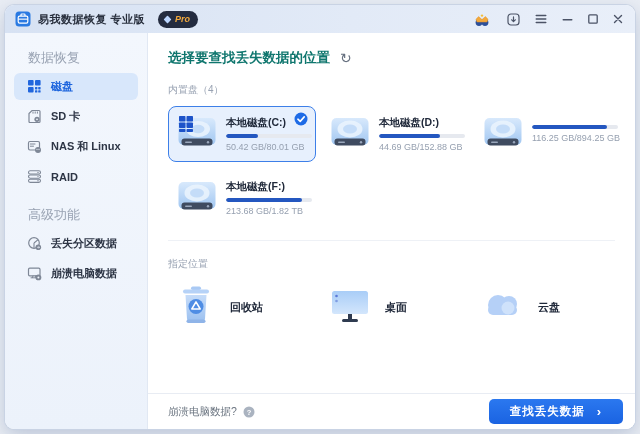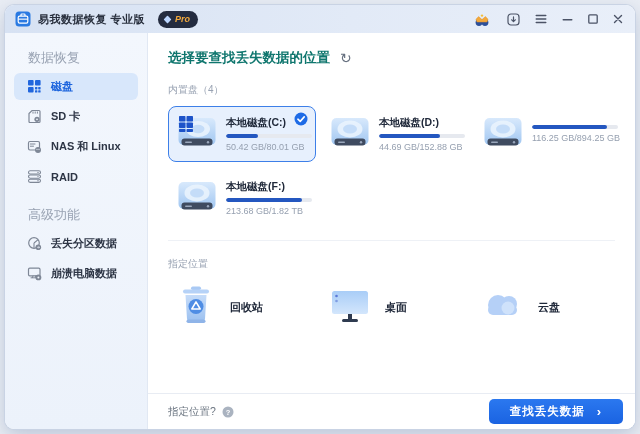--- a/index.html
+++ b/index.html
@@ -409,21 +409,21 @@
               </svg>
             </span>
             <span class="llabel">云盘</span>
           </div>
         </div>
 
       </div>
 
       <div class="footer">
         <span class="help-row">
-          <span>指定位置?</span>
+          <span>崩溃电脑数据?</span>
           <span style="line-height:0;">
             <svg width="12" height="12" viewBox="0 0 12 12">
               <circle cx="6" cy="6" r="5.5" fill="#aab3c0"></circle>
               <text x="6" y="8.6" text-anchor="middle" font-size="7.5" font-weight="bold" fill="#fff" font-family="Liberation Sans, DejaVu Sans, sans-serif">?</text>
             </svg>
           </span>
         </span>
         <button class="scan-btn">
           <span>查找丢失数据</span>
           <span class="arr">›</span>

